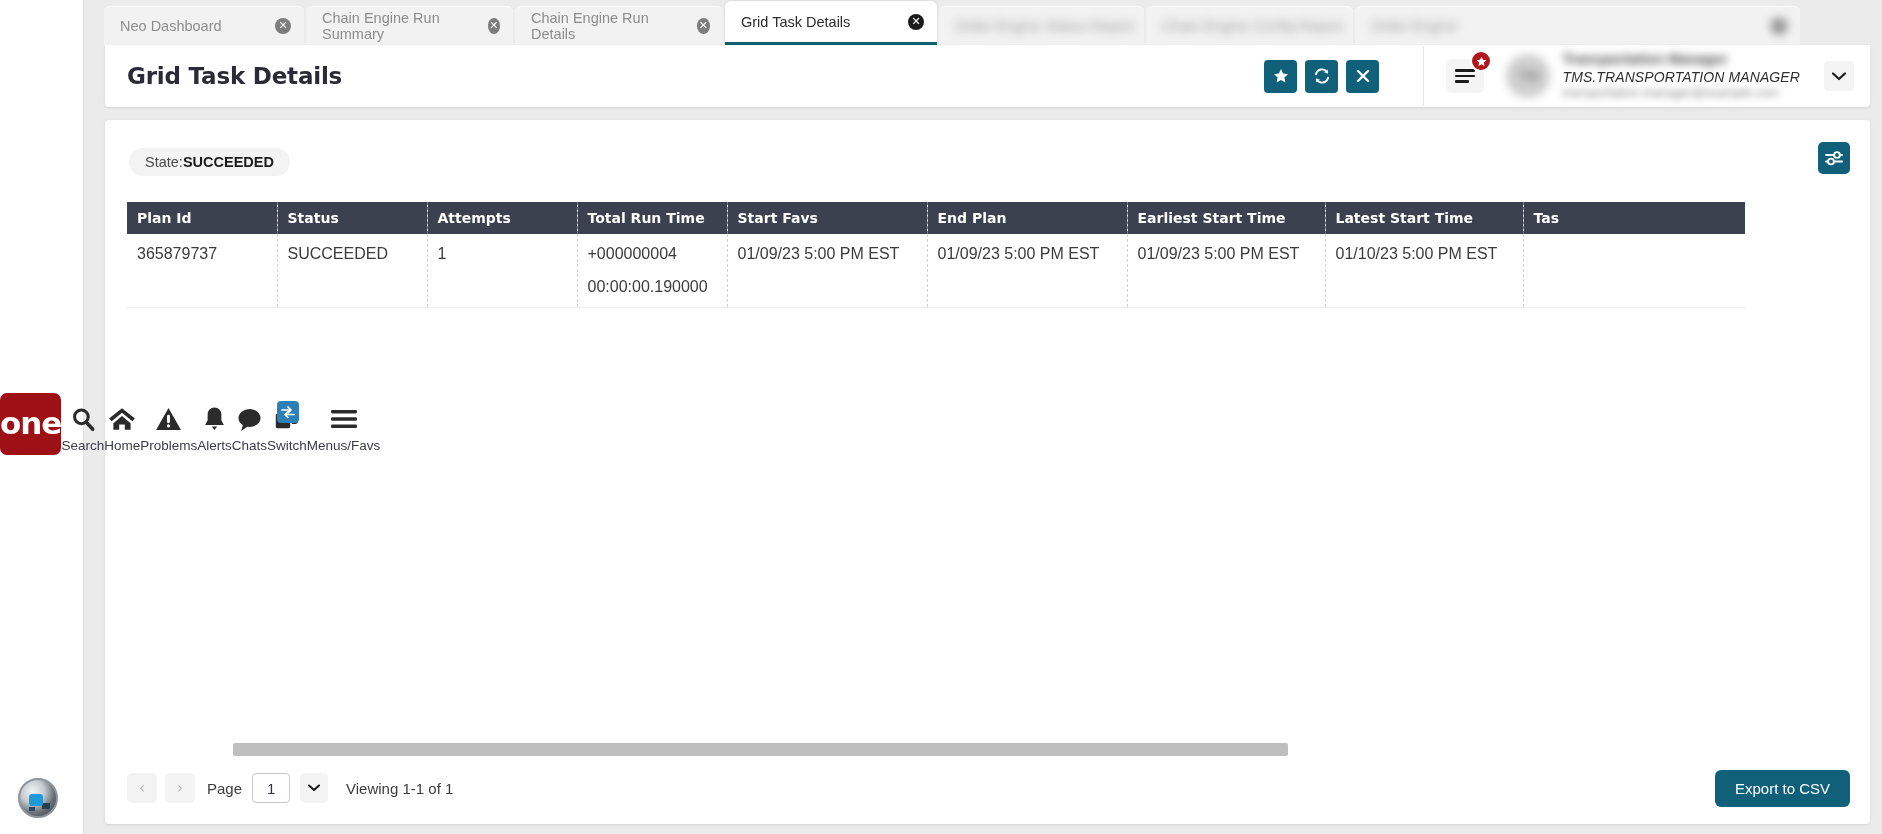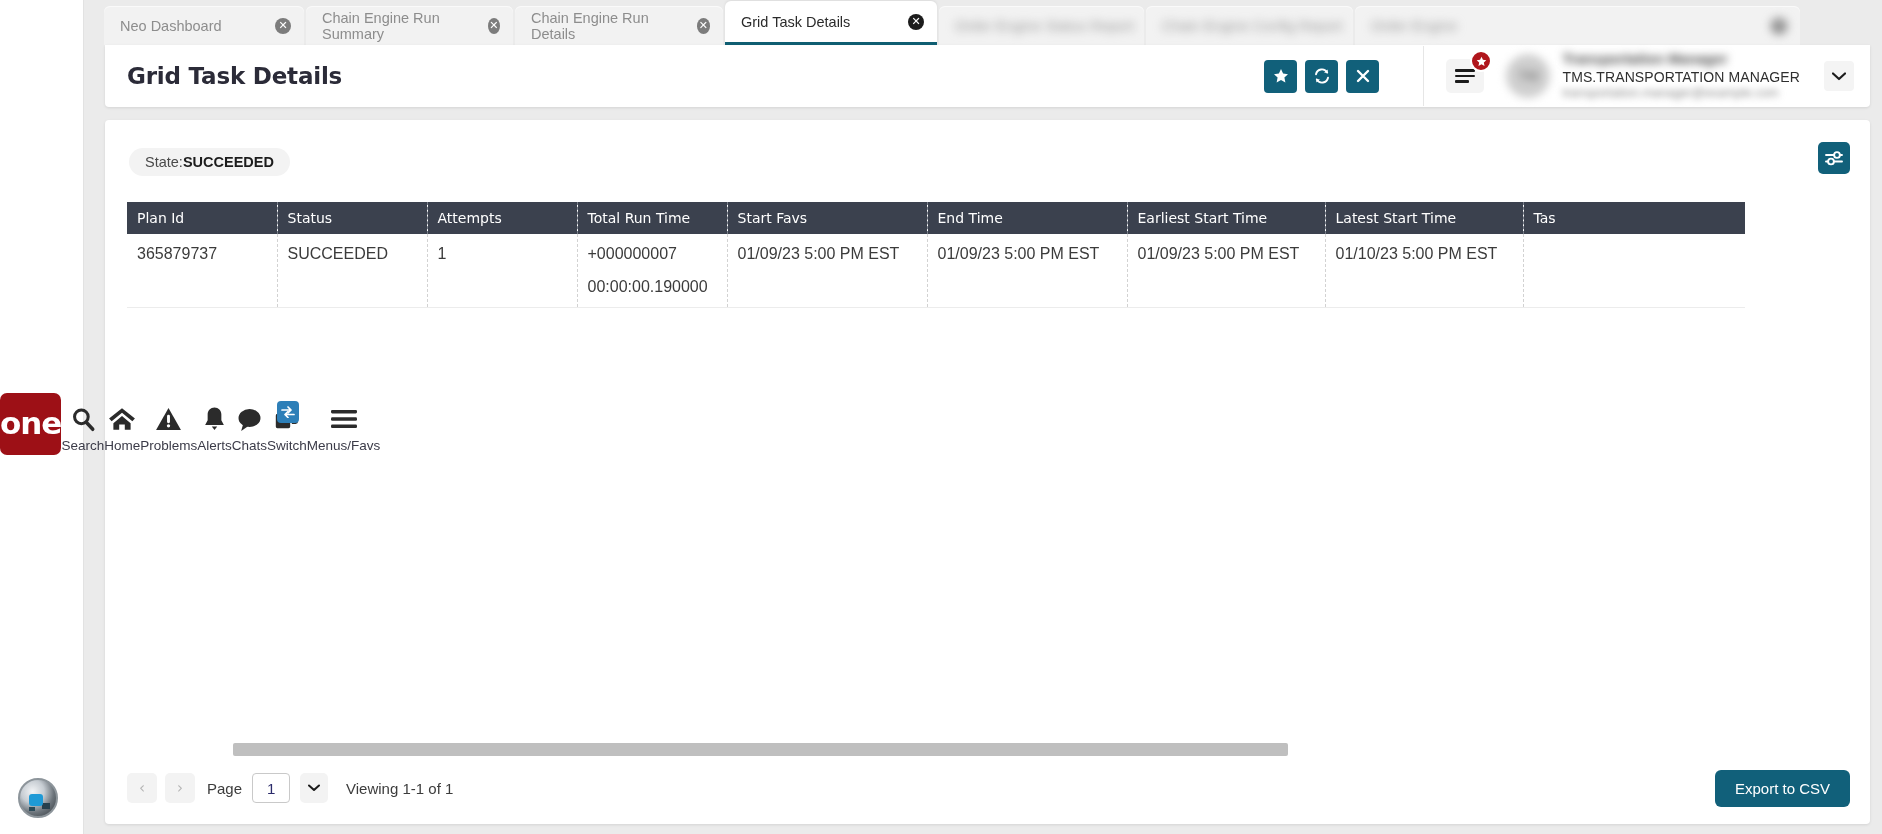--- a/index.html
+++ b/index.html
@@ -132,21 +132,21 @@
     display:flex; align-items:center; justify-content:center; font-size: 11px;
   }
   .avatar {
     width: 44px; height: 44px; border-radius: 50%; margin-left: 22px;
     background: #cfcfcf; filter: blur(4px);
     display:flex; align-items:center; justify-content:center;
     color: #8a8a8a; font-size: 14px; font-weight: 700;
   }
   .user-block { margin-left: 12px; line-height: 1.25; }
   .user-name  { font-size: 14.5px; color: #4b4b4b; filter: blur(4.2px); font-weight: 600;}
-  .user-role  { font-size: 14px; color: #2f2f2f; letter-spacing: .1px; }
+  .user-role  { font-size: 14px; color: #2f2f2f; letter-spacing: .1px; font-style: italic; }
   .user-mail  { font-size: 12.5px; color: #8a8a8a; filter: blur(3.6px); }
   .caret-btn {
     width: 30px; height: 30px; border-radius: 4px; background:#f4f4f4;
     margin-left: 24px; margin-right: 16px;
     display:flex; align-items:center; justify-content:center; cursor:pointer;
     color:#2b2b2b; font-size: 13px;
   }
 
   
   .body-card {
@@ -164,21 +164,21 @@
     position: absolute; right: 20px; top: 22px;
     width: 32px; height: 32px; border-radius: 5px; background:#11607a;
     display:flex; align-items:center; justify-content:center; cursor:pointer;
   }
 
   
   .grid-wrap { position: absolute; left: 22px; right: 0px; top: 82px; bottom: 90px; overflow: hidden; }
   table.grid { border-collapse: collapse; table-layout: fixed; width: 1618px; }
   table.grid th {
     background: #3b414e; color: #fff; text-align: left;
-    font-size: 14px; font-weight: 400; padding: 8px 0 8px 10px; height: 30px;
+    font-size: 14px; font-weight: 700; padding: 8px 0 8px 10px; height: 30px;
     border-right: 1px dashed #767c88;
     font-family: "DejaVu Sans", sans-serif;
     white-space: nowrap; overflow: hidden;
   }
   table.grid th:last-child { border-right: none; }
   table.grid td {
     font-size: 16px; color: #3b3b3b; padding: 11px 0 11px 10px;
     border-right: 1px dashed #d2d2d2; vertical-align: top;
     border-bottom: 1px solid #ececec;
     white-space: nowrap; overflow: hidden;
@@ -422,33 +422,33 @@
           <col style="width:198px">
           <col style="width:222px">
       </colgroup>
       <thead>
         <tr>
           <th>Plan Id</th>
           <th>Status</th>
           <th>Attempts</th>
           <th>Total Run Time</th>
           <th>Start Favs</th>
-          <th>End Time</th>
+          <th>End Plan</th>
           <th>Earliest Start Time</th>
           <th>Latest Start Time</th>
           <th>Tas</th>
         </tr>
       </thead>
       <tbody>
         <tr>
           <td>365879737</td>
           <td>SUCCEEDED</td>
           <td>1</td>
           <td>
-            <span>+000000007</span>
+            <span>+000000004</span>
             <span class="sub">00:00:00.190000</span>
           </td>
           <td>01/09/23 5:00 PM EST</td>
           <td>01/09/23 5:00 PM EST</td>
           <td>01/09/23 5:00 PM EST</td>
           <td>01/10/23 5:00 PM EST</td>
           <td></td>
         </tr>
       </tbody>
     </table>

